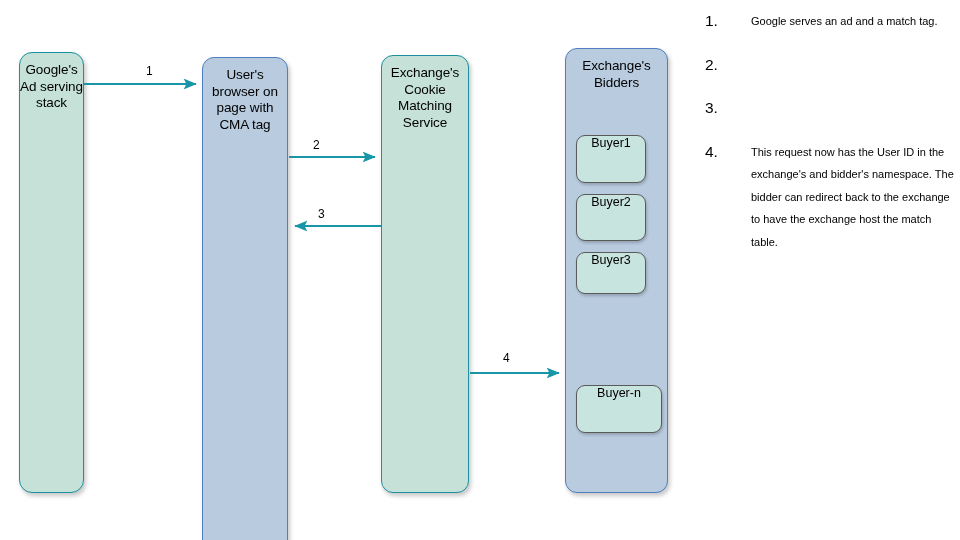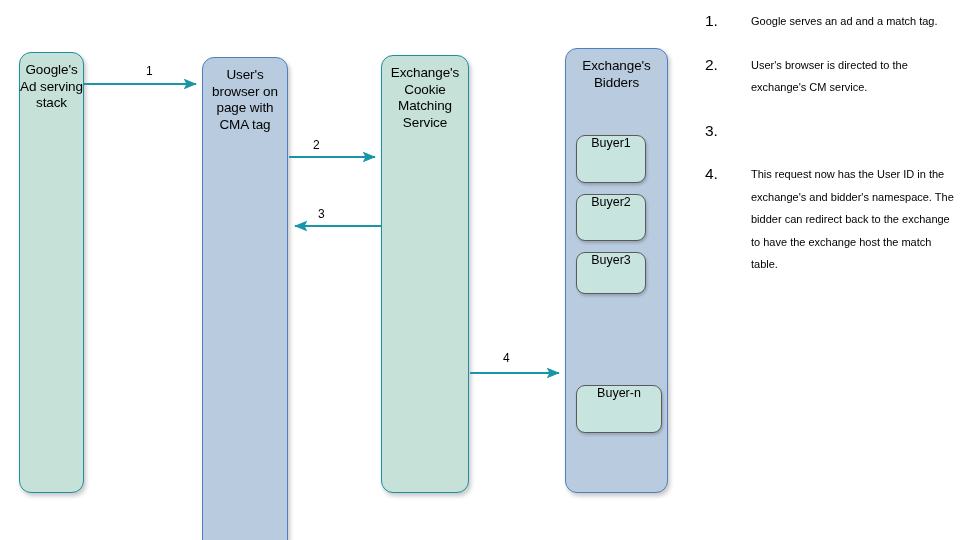--- a/index.html
+++ b/index.html
@@ -104,21 +104,21 @@
     flex: 1 1 auto;
     font-size: 11px;
     line-height: 22.5px;
   }
 </style>
 </head>
 <body>
 
 <div id="canvas">
 
-  <div class="box green" style="left:19px; top:52px; width:65px; height:441px;">
+  <div class="box green" style="left:19px; top:52px; width:65px; height:441px;border-radius:13px;">
     <span class="box-label">Google's
 Ad serving
 stack</span>
   </div>
 
   <div class="box blue" style="left:202px; top:57px; width:86px; height:524px;">
     <span class="box-label">User's
 browser on
 page with
 CMA tag</span>
@@ -181,21 +181,20 @@
   <div class="arrow-num" style="left:318px; top:208px;">3</div>
   <div class="arrow-num" style="left:503px; top:352px;">4</div>
 
   <div id="steps">
     <div class="step">
       <div class="step-num">1.</div>
       <div class="step-text">Google serves an ad and a match tag.</div>
     </div>
     <div class="step">
       <div class="step-num">2.</div>
-      <div class="step-text">User's browser is directed to the exchange's CM service.</div>
     </div>
     <div class="step">
       <div class="step-num">3.</div>
     </div>
     <div class="step">
       <div class="step-num">4.</div>
       <div class="step-text">This request now has the User ID in the exchange's and bidder's namespace. The bidder can redirect back to the exchange to have the exchange host the match table.</div>
     </div>
   </div>
 

